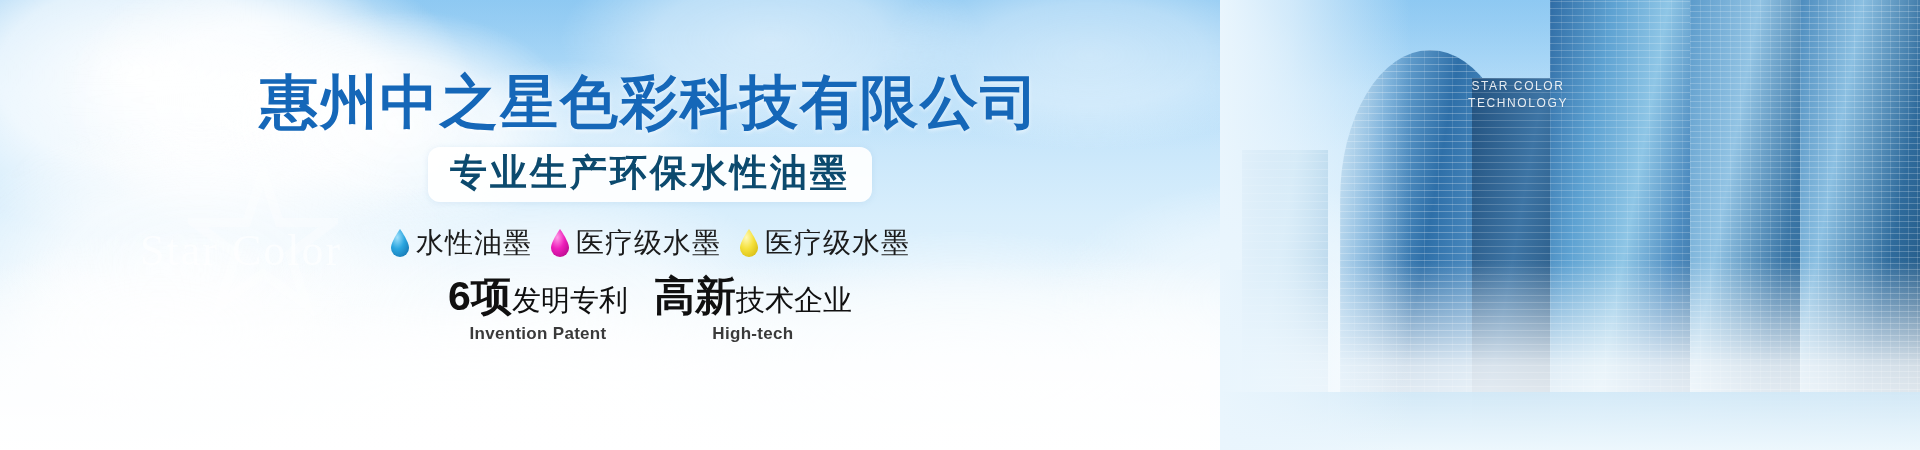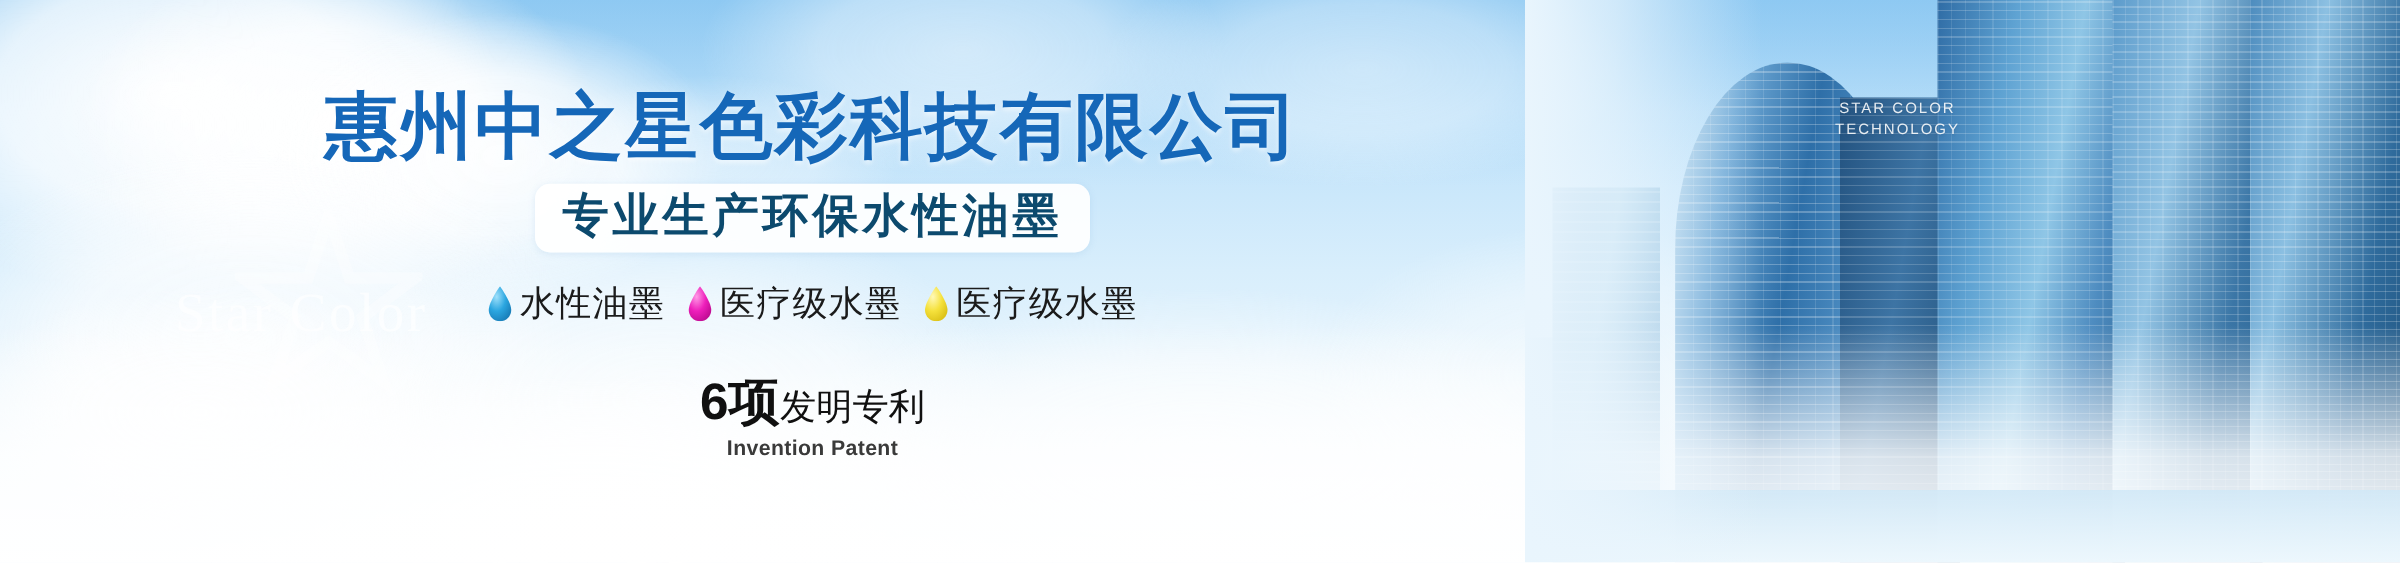--- a/index.html
+++ b/index.html
@@ -232,21 +232,21 @@
     letter-spacing: 1px;
     font-family: "Liberation Sans", sans-serif;
   }
   .drop {
     width: 20px;
     height: 28px;
     flex: 0 0 auto;
   }
 
   .badges {
-    margin-top: 39px;
+    margin-top: 14px;
     display: flex;
     align-items: flex-start;
     gap: 26px;
   }
   .badge {
     text-align: center;
   }
   .badge-cn {
     white-space: nowrap;
     line-height: 1;
@@ -371,17 +371,21 @@
 
     </div>
 
     <div class="badges">
 
       <div class="badge">
         <div class="badge-cn"><span class="badge-big">6项</span><span class="badge-small">发明专利</span></div>
         <div class="badge-en">Invention Patent</div>
       </div>
 
+      <div class="badge">
+        <div class="badge-cn"><span class="badge-big">高新</span><span class="badge-small">技术企业</span></div>
+        <div class="badge-en">High-tech</div>
+      </div>
 
     </div>
 
   </div>
 </div>
 
 </body></html>

